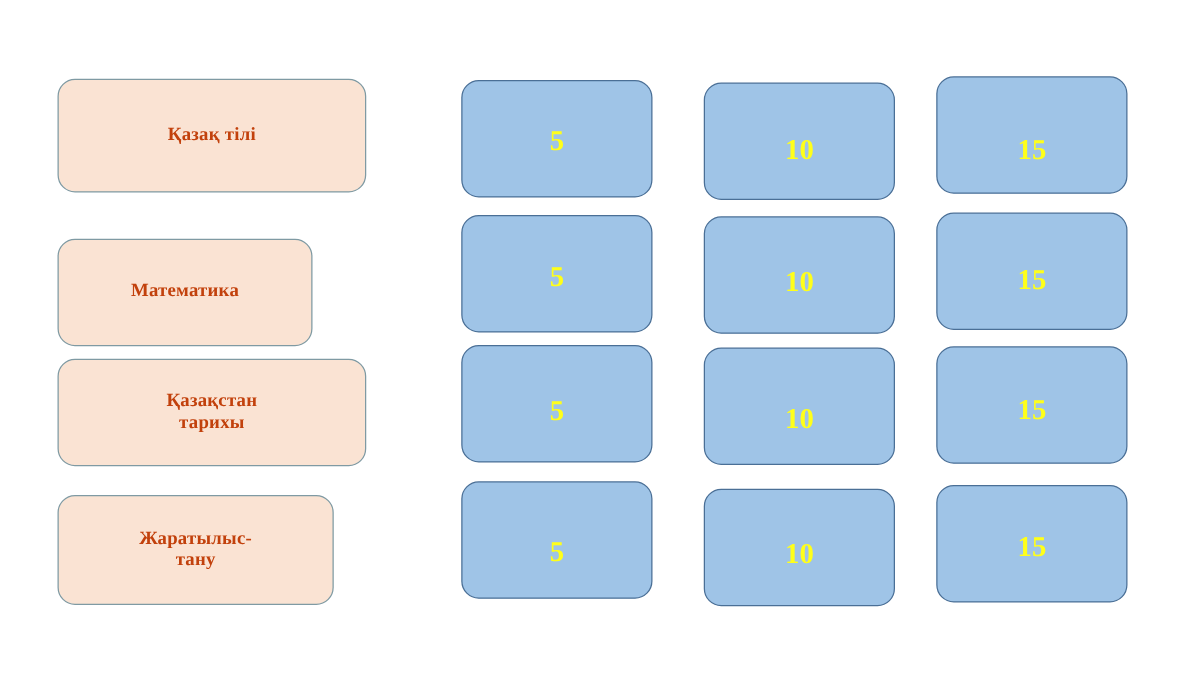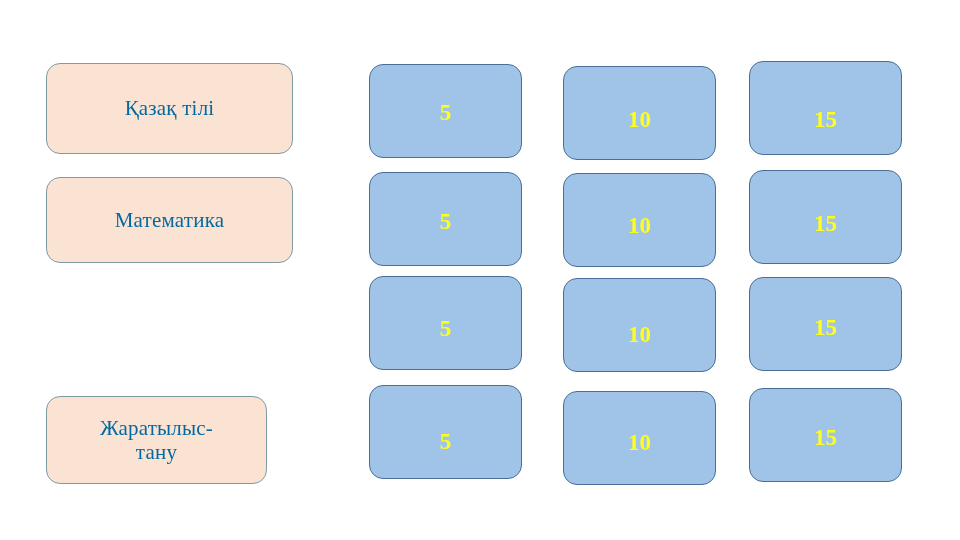--- a/index.html
+++ b/index.html
@@ -25,23 +25,23 @@
     box-sizing: border-box;
     background: #fae3d3;
     border: 1px solid #7f9aa3;
     border-radius: 14px;
     display: flex;
     align-items: center;
     justify-content: center;
     text-align: center;
   }
   .subject-label {
-    color: #0369a1;
-    font-weight: normal;
-    font-size: 21px;
+    color: #c2410c;
+    font-weight: bold;
+    font-size: 15px;
     line-height: 1.15;
     letter-spacing: 0.2px;
     padding: 0 6px;
     white-space: pre-line;
   }
 
   
   .score-card {
     position: absolute;
     box-sizing: border-box;
@@ -74,36 +74,40 @@
   </div>
 
   <div class="score-card" style="left:563px; top:66px; width:153px; height:94px;">
     <span class="score-value" style="top:41px;">10</span>
   </div>
 
   <div class="score-card" style="left:749px; top:61px; width:153px; height:94px;">
     <span class="score-value" style="top:46px;">15</span>
   </div>
 
-  <div class="subject-card" style="left:46px; top:177px; width:247px; height:86px;">
+  <div class="subject-card" style="left:46px; top:191px; width:204px; height:86px;">
     <span class="subject-label">Математика</span>
   </div>
 
   <div class="score-card" style="left:369px; top:172px; width:153px; height:94px;">
     <span class="score-value" style="top:37px;">5</span>
   </div>
 
   <div class="score-card" style="left:563px; top:173px; width:153px; height:94px;">
     <span class="score-value" style="top:40px;">10</span>
   </div>
 
   <div class="score-card" style="left:749px; top:170px; width:153px; height:94px;">
     <span class="score-value" style="top:41px;">15</span>
   </div>
 
+  <div class="subject-card" style="left:46px; top:287px; width:247px; height:86px;">
+    <span class="subject-label">Қазақстан
+тарихы</span>
+  </div>
 
   <div class="score-card" style="left:369px; top:276px; width:153px; height:94px;">
     <span class="score-value" style="top:40px;">5</span>
   </div>
 
   <div class="score-card" style="left:563px; top:278px; width:153px; height:94px;">
     <span class="score-value" style="top:44px;">10</span>
   </div>
 
   <div class="score-card" style="left:749px; top:277px; width:153px; height:94px;">

